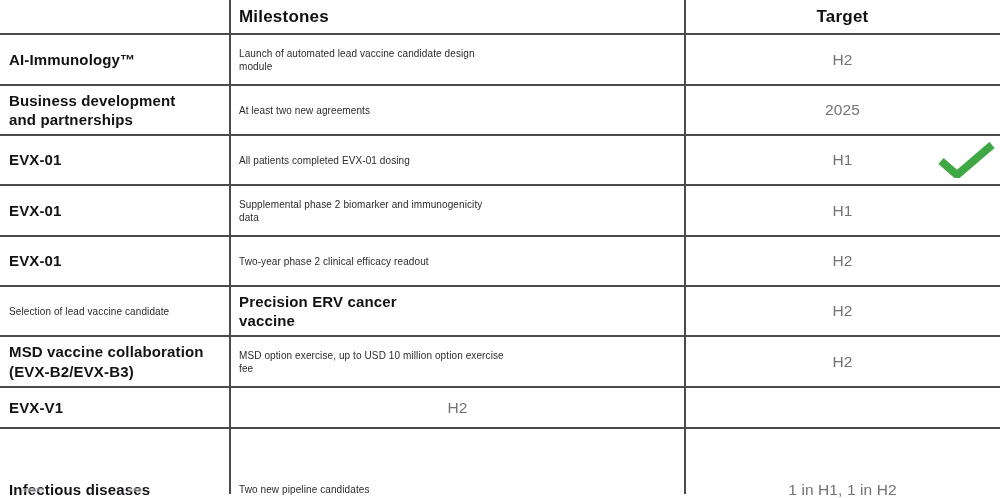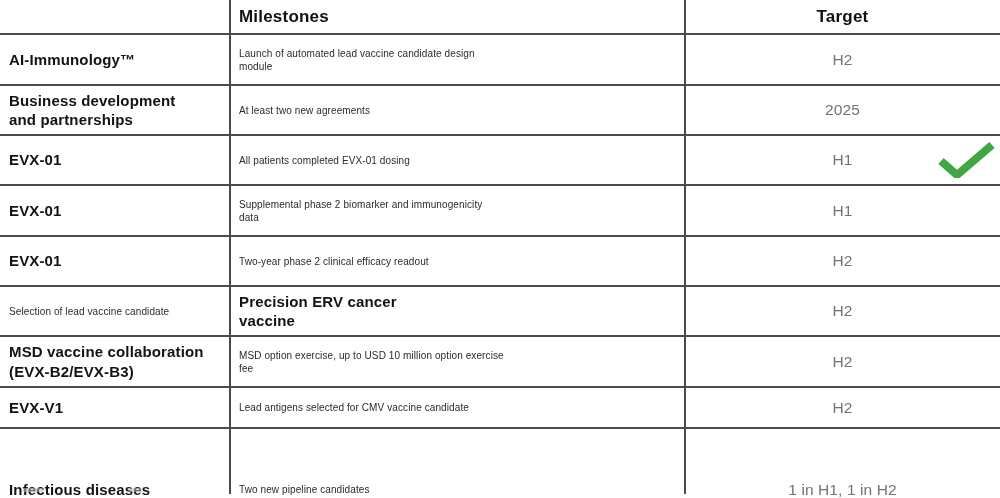--- a/index.html
+++ b/index.html
@@ -145,21 +145,20 @@
   <div class="row" style="height:51px">
     <div class="cell cat">MSD vaccine collaboration
 (EVX-B2/EVX-B3)</div>
     <div class="cell mil">MSD option exercise, up to USD 10 million option exercise
 fee</div>
     <div class="cell tgt">H2</div>
   </div>
 
   <div class="row" style="height:41px">
     <div class="cell cat">EVX-V1</div>
-    <div class="cell mil">Lead antigens selected for CMV vaccine candidate</div>
     <div class="cell tgt">H2</div>
   </div>
 
   <div class="row last" style="height:57px">
     <div class="cell cat">Infectious diseases</div>
     <div class="cell mil">Two new pipeline candidates</div>
     <div class="cell tgt">1 in H1, 1 in H2</div>
   </div>
 
   <div class="vline vline-1"></div>

